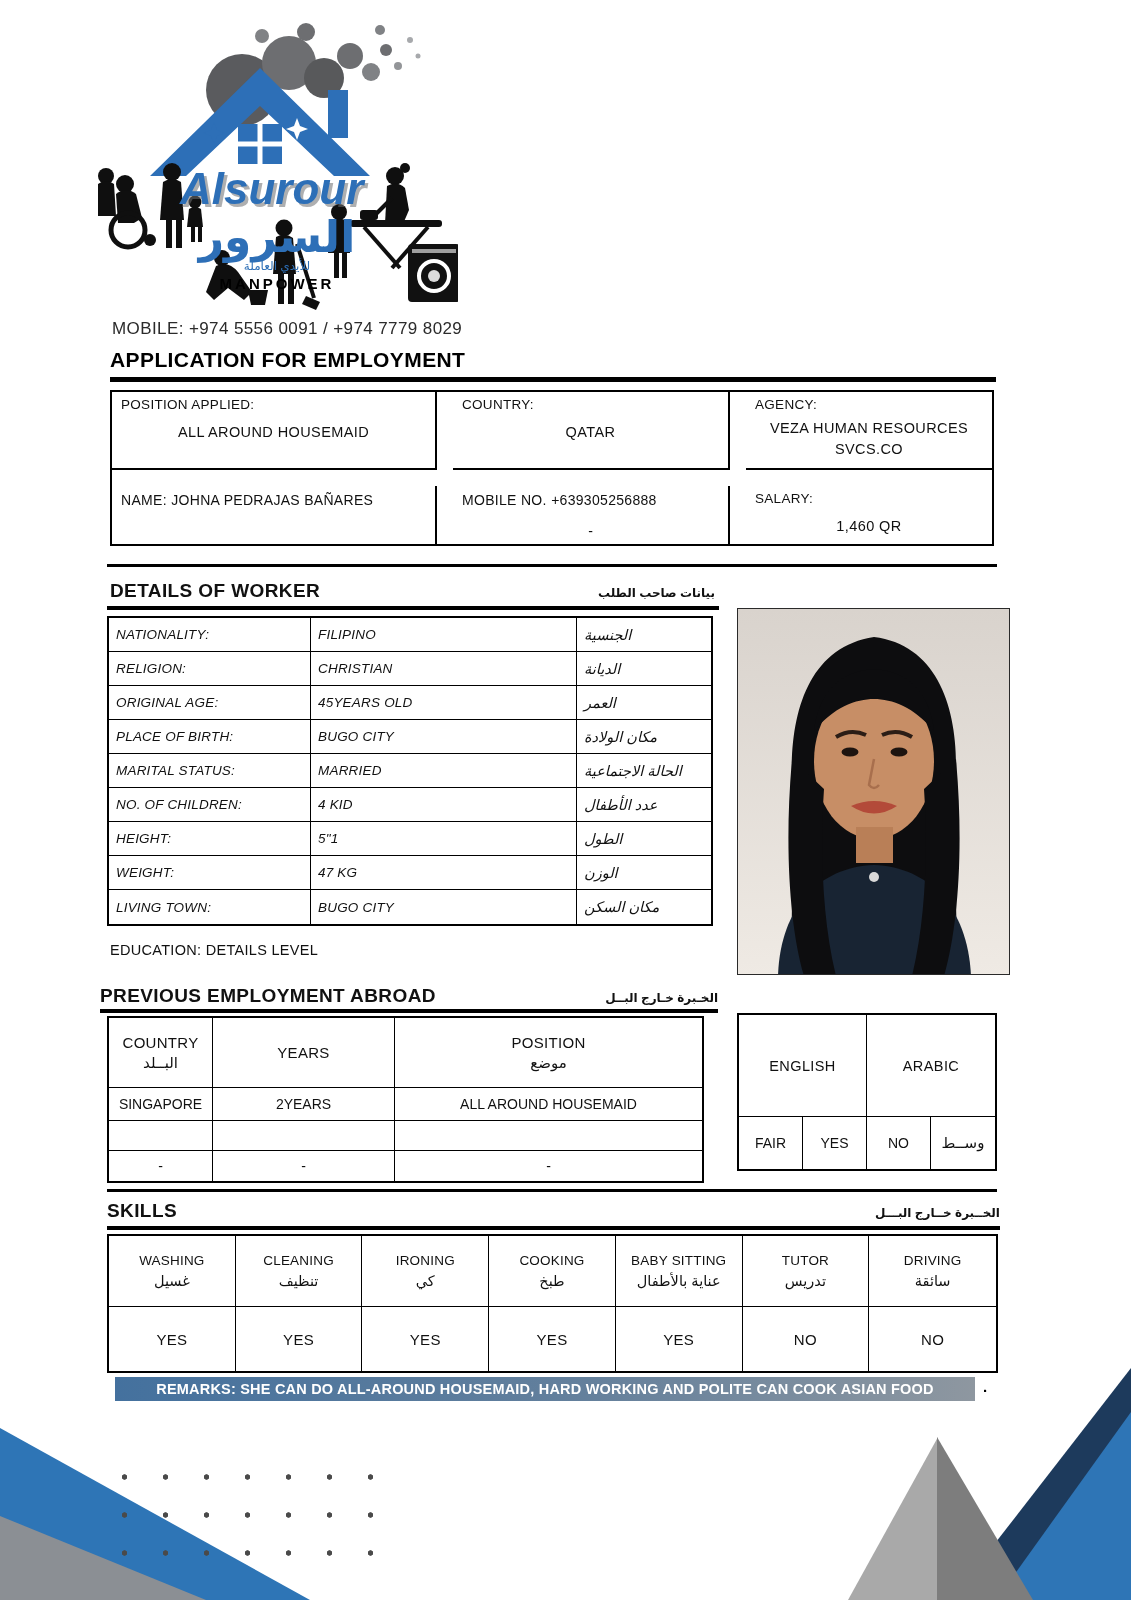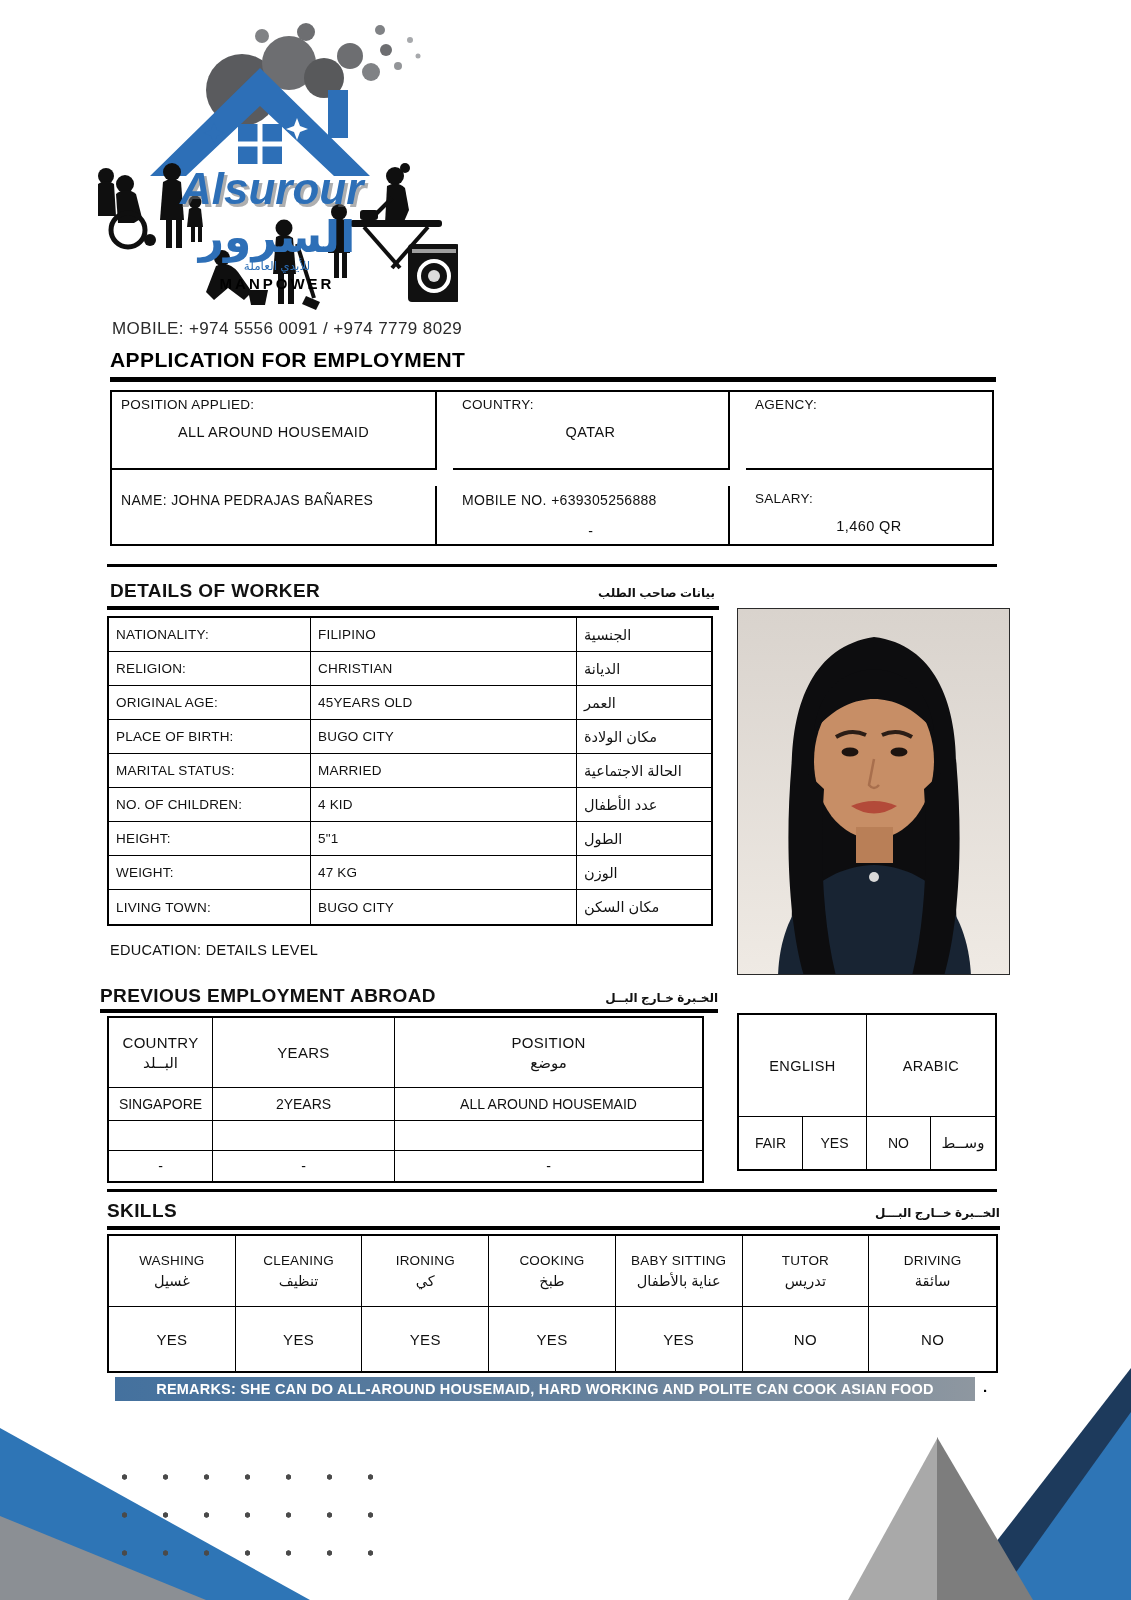--- a/index.html
+++ b/index.html
@@ -42,21 +42,21 @@
 
   
   .section-head { position:absolute; display:flex; justify-content:space-between; align-items:baseline; }
   .sh-en { font-size:19px; font-weight:bold; letter-spacing:0.4px; }
   .sh-ar { font-size:12px; font-weight:bold; }
   .details-head { left:110px; top:580px; width:605px; }
   .details-rule { left:107px; top:606px; width:612px; height:4px; background:#000; }
 
   
   .details-table { left:107px; top:616px; width:606px; border:2px solid #000; background:#fff; }
-  .d-row { display:grid; grid-template-columns:202px 266px 1fr; border-bottom:1.5px solid #000; height:34px; }
+  .d-row { display:grid; grid-template-columns:202px 266px 1fr; border-bottom:1.5px solid #000; height:34px;font-style:italic; }
   .d-row:last-child { border-bottom:none; }
   .d-row > div { border-right:1.5px solid #000; display:flex; align-items:center; padding:0 7px; font-size:13.5px; letter-spacing:0.2px; }
   .d-row > div:last-child { border-right:none; justify-content:flex-end; direction:rtl; font-size:14.5px; }
   .education-line { left:110px; top:942px; font-size:14.5px; letter-spacing:0.3px; }
 
   
   .photo { left:737px; top:608px; width:273px; height:367px; border:1px solid #2a2a2a; overflow:hidden; background:#e6e1dc; }
 
   
   .emp-head-row { left:100px; top:985px; width:618px; }
@@ -210,20 +210,24 @@
     <div>
       <div class="app-label">POSITION APPLIED:</div>
       <div class="app-center">ALL AROUND HOUSEMAID</div>
     </div>
     <div>
       <div class="app-label">COUNTRY:</div>
       <div class="app-center">QATAR</div>
     </div>
     <div>
       <div class="app-label">AGENCY:</div>
+      <div class="app-center tight">
+        <div>VEZA HUMAN RESOURCES</div>
+        <div>SVCS.CO</div>
+      </div>
     </div>
     <div>
       <span class="app-inline">NAME:</span>
       <span class="app-inline">JOHNA PEDRAJAS BAÑARES</span>
     </div>
     <div>
       <span class="app-inline">MOBILE NO.</span>
       <span class="app-inline">+639305256888</span>
       <div class="app-sub">-</div>
     </div>

